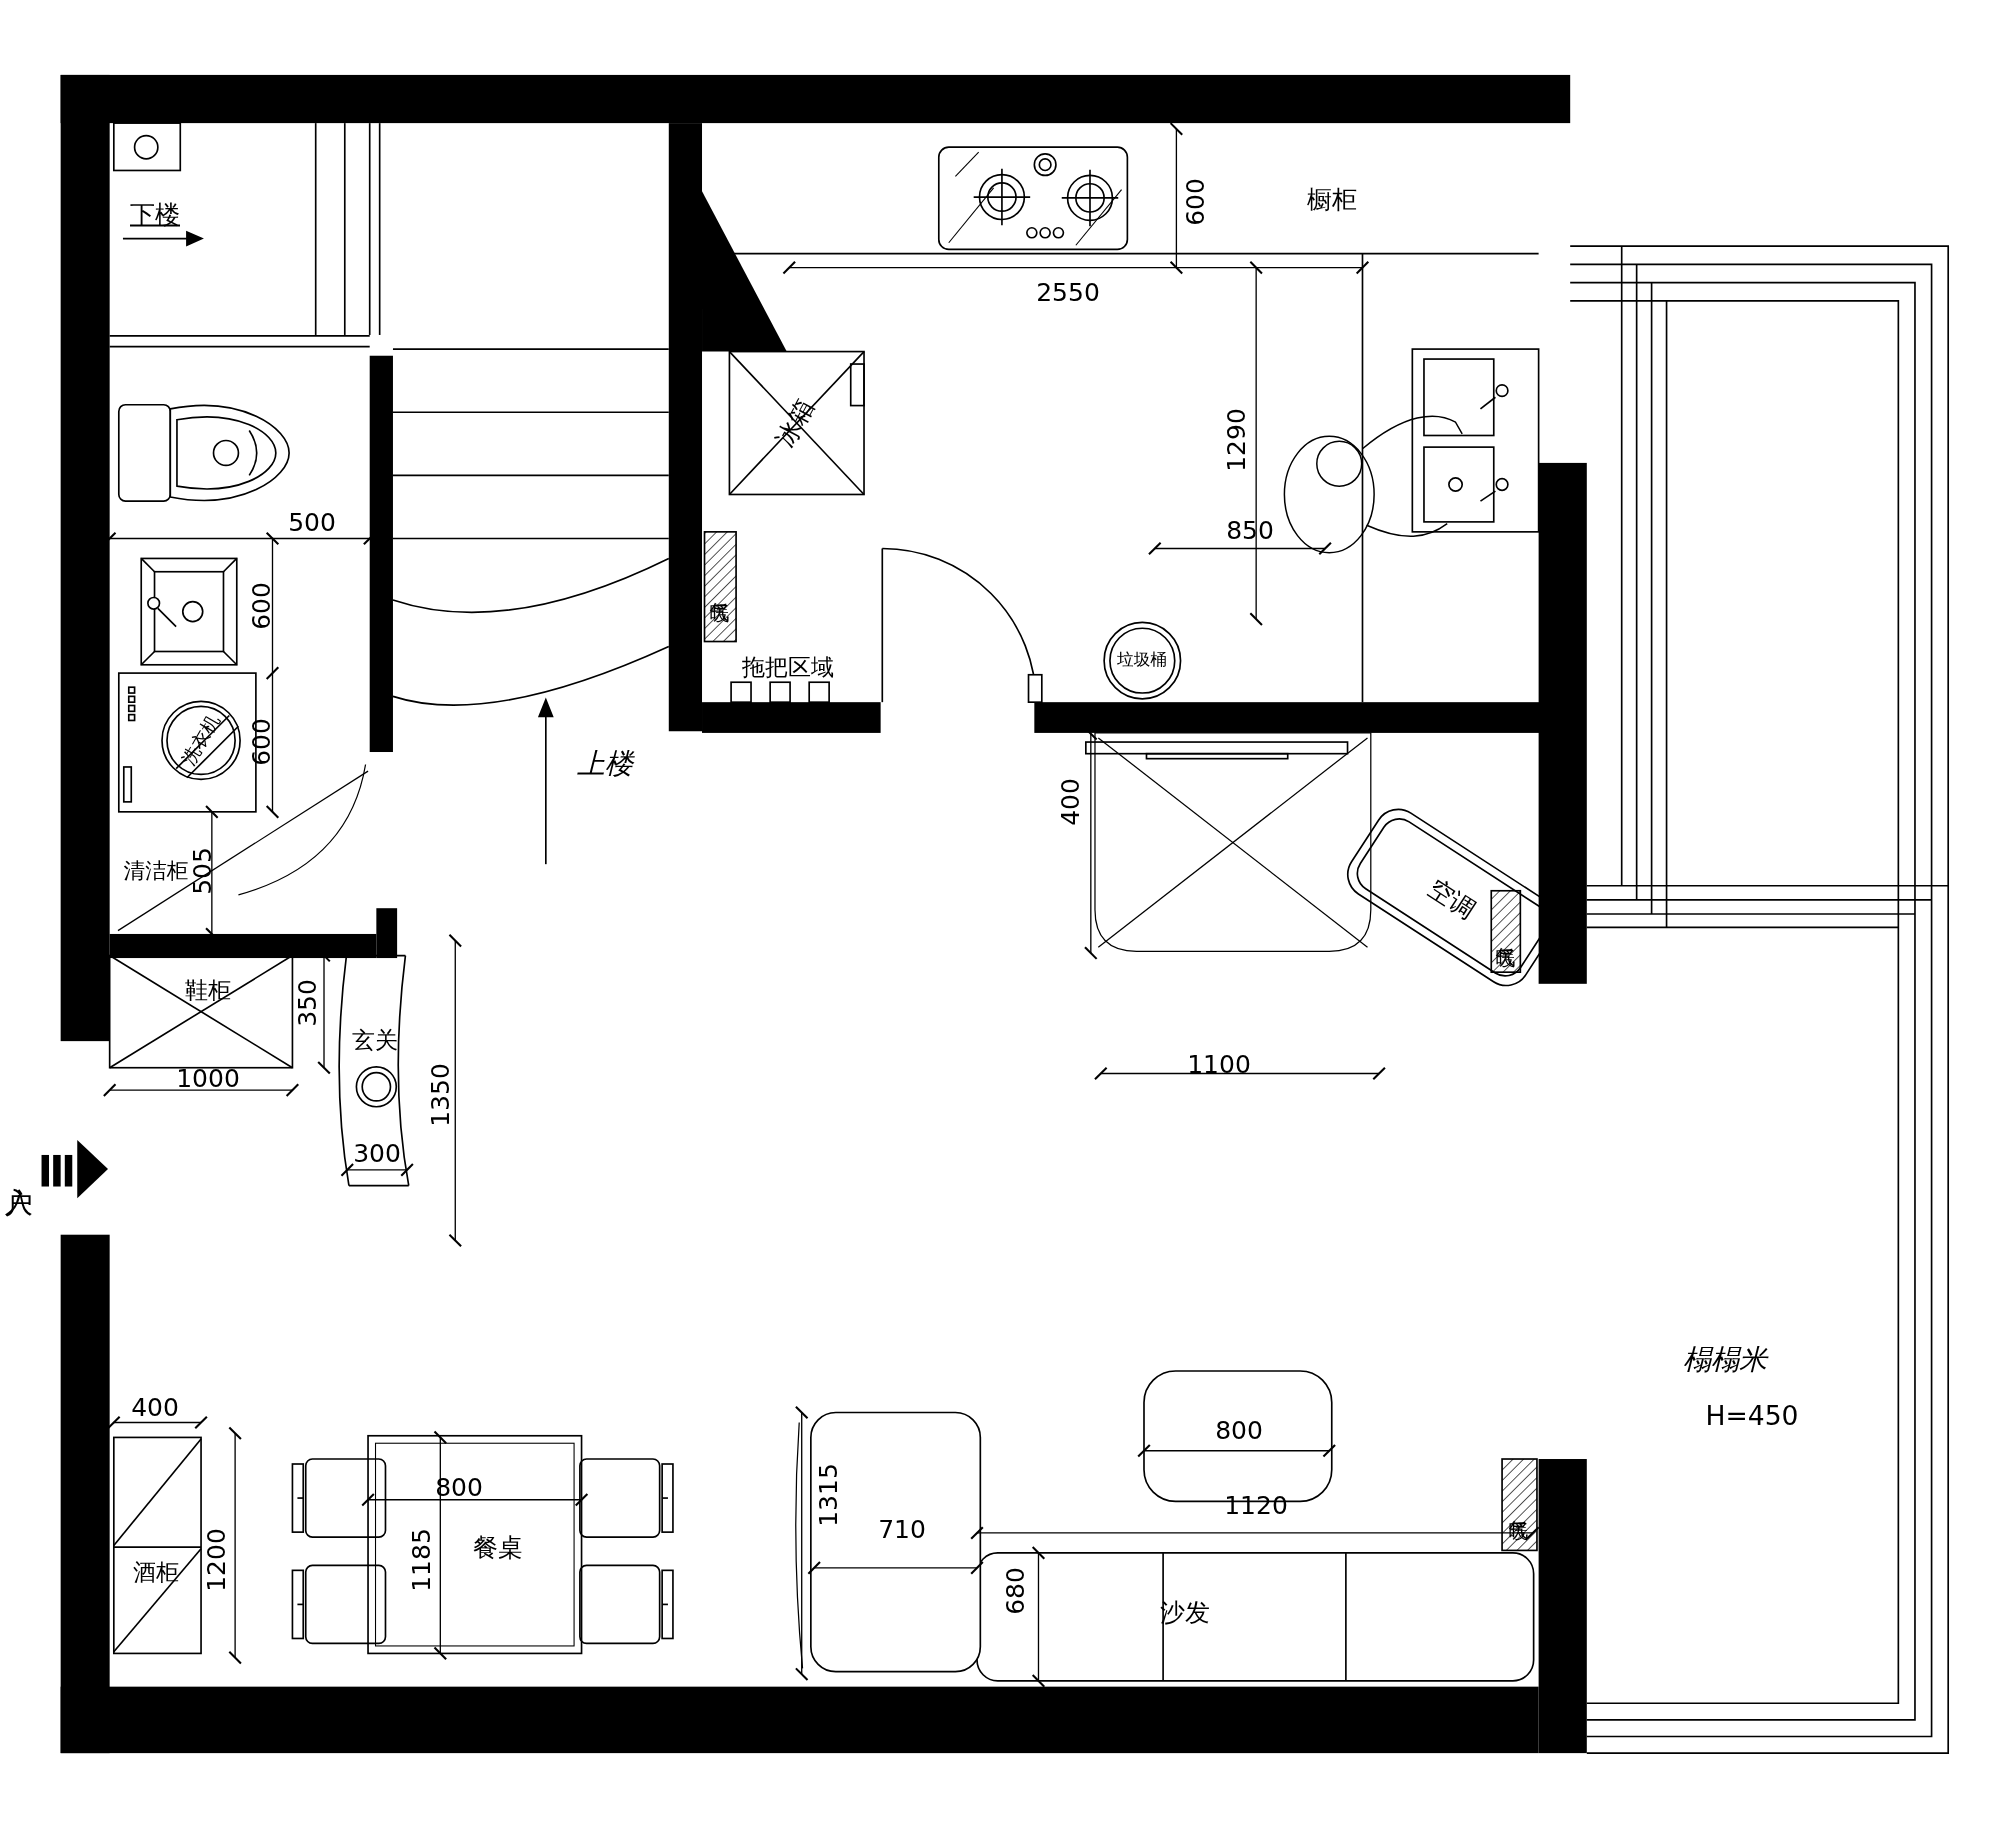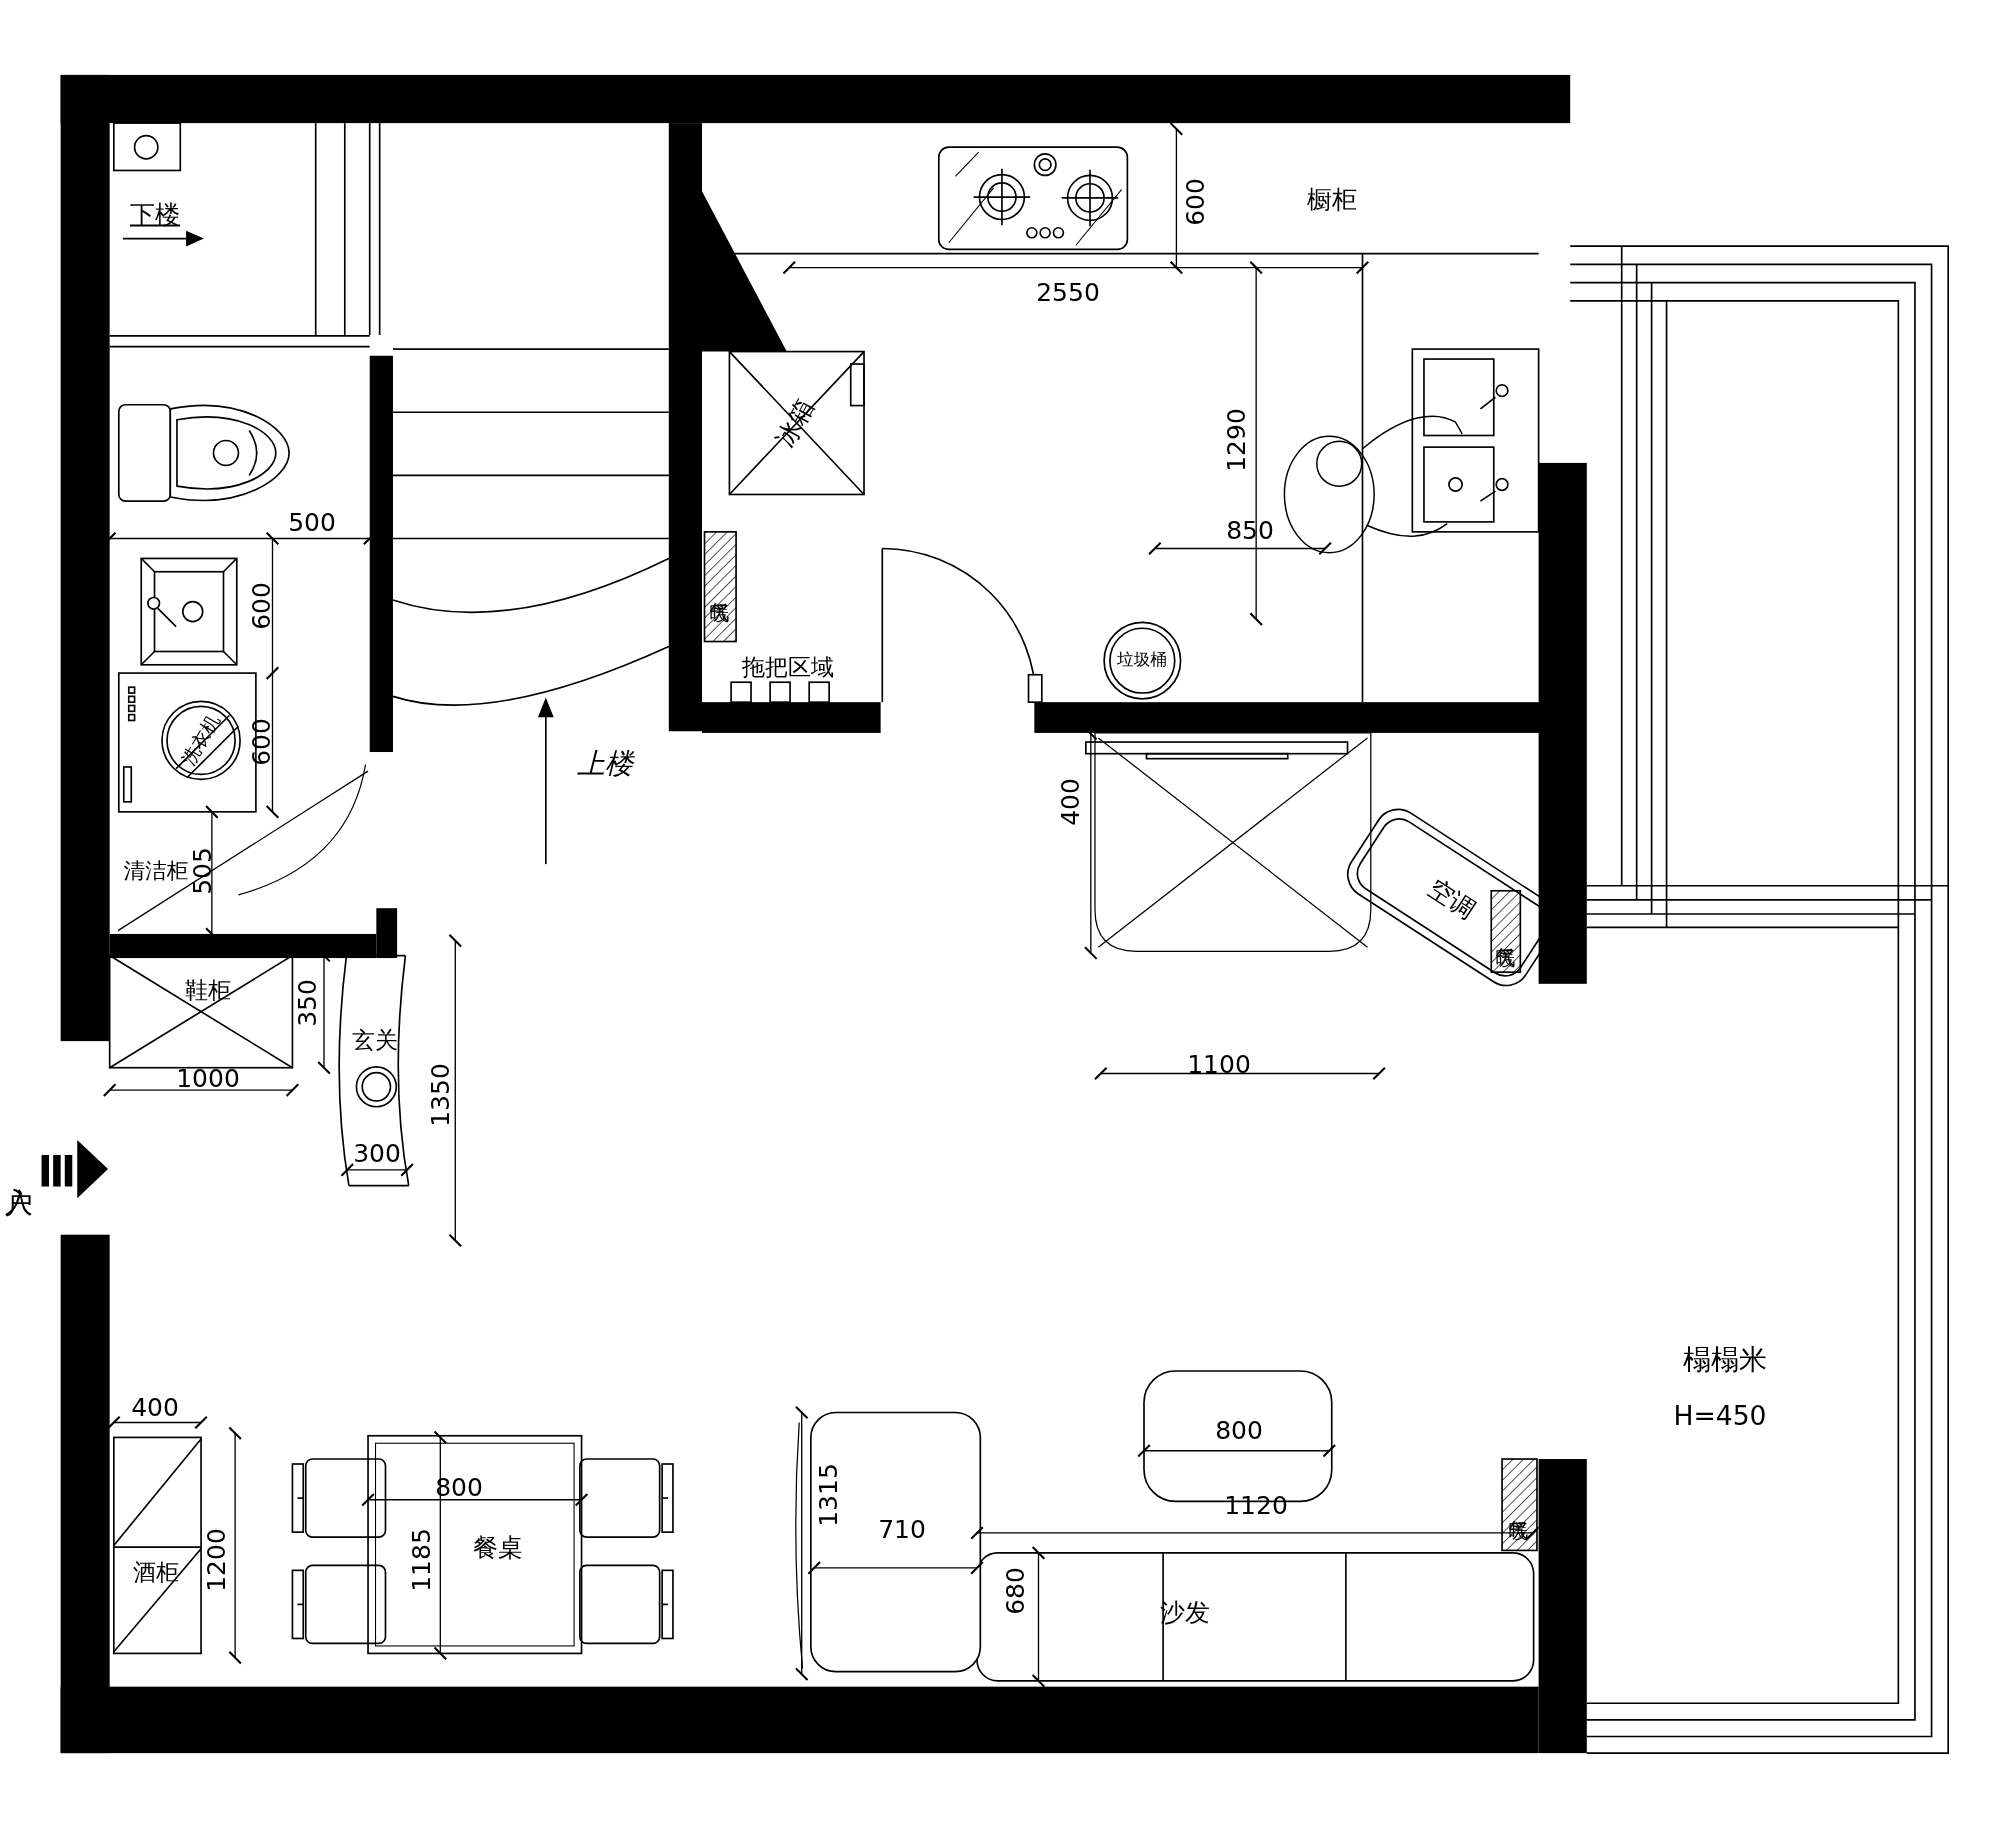--- a/index.html
+++ b/index.html
@@ -8,21 +8,21 @@
   .plan svg{position:absolute;left:0;top:0;}
   .lbl{position:absolute;color:#000;white-space:nowrap;transform:translate(-50%,-50%);
        font-family:"DejaVu Sans","Liberation Sans",sans-serif;line-height:1;}
   .lbl.r90{transform:translate(-50%,-50%) rotate(-90deg);}
   .lbl.rot-62{transform:translate(-50%,-50%) rotate(-62deg);}
   .lbl.rot33{transform:translate(-50%,-50%) rotate(33deg);}
   .lbl.rot-60{transform:translate(-50%,-50%) rotate(-60deg);}
   .lbl.vert{writing-mode:vertical-rl;text-orientation:upright;}
   .fs20{font-size:16.6px;}.fs22{font-size:18.3px;}.fs24{font-size:20px;}
   .fs26{font-size:21.6px;}.fs28{font-size:23px;}.fs30{font-size:25px;}
-  .fs32{font-size:26.6px;}.fs34{font-size:28px;}
+  .fs32{font-size:26.6px;margin-left:32px;}.fs34{font-size:28px;}
 </style>
 </head>
 <body>
 
 <div class="plan">
 <svg width="2013" height="1843" viewBox="0 0 2423 2218">
   <defs>
     <marker id="tk" markerWidth="24" markerHeight="24" refX="12" refY="12" orient="auto" markerUnits="userSpaceOnUse">
       <path d="M5,19 L19,5" stroke="#000" stroke-width="2.5"></path>
     </marker>
@@ -322,21 +322,21 @@
   <div class="lbl fs26" style="left:156px;top:871px;">清洁柜</div>
   <div class="lbl fs22 rot-60" style="left:201px;top:740px;">洗衣机</div>
   <div class="lbl fs30 rot-62" style="left:795px;top:423px;">冰箱</div>
   <div class="lbl fs30" style="left:1332px;top:199px;">橱柜</div>
   <div class="lbl fs24 vert" style="left:720px;top:586px;">暖气</div>
   <div class="lbl fs28" style="left:788px;top:660px;margin-top:7px;">拖把区域</div>
   <div class="lbl fs20" style="left:1142px;top:660px;">垃圾桶</div>
   <div class="lbl fs30 rot33" style="left:1452px;top:899px;">空调</div>
   <div class="lbl fs24 vert" style="left:1506px;top:931px;">暖气</div>
   <div class="lbl fs24 vert" style="left:1519px;top:1504px;">暖气</div>
-  <div class="lbl fs34" style="left:1725px;top:1360px;">榻榻米</div>
+  <div class="lbl fs34" style="left:1725px;top:1360px;font-style:italic;">榻榻米</div>
   <div class="lbl fs32" style="left:1720px;top:1416px;">H=450</div>
   <div class="lbl fs30" style="left:1185px;top:1612px;">沙发</div>
   <div class="lbl fs30" style="left:498px;top:1547px;">餐桌</div>
   <div class="lbl fs28" style="left:156px;top:1572px;">酒柜</div>
 
   <div class="lbl fs30" style="left:312px;top:522px;">500</div>
   <div class="lbl fs30 r90" style="left:261px;top:606px;">600</div>
   <div class="lbl fs30 r90" style="left:261px;top:742px;">600</div>
   <div class="lbl fs30 r90" style="left:202px;top:871px;">505</div>
   <div class="lbl fs30" style="left:208px;top:1078px;">1000</div>

